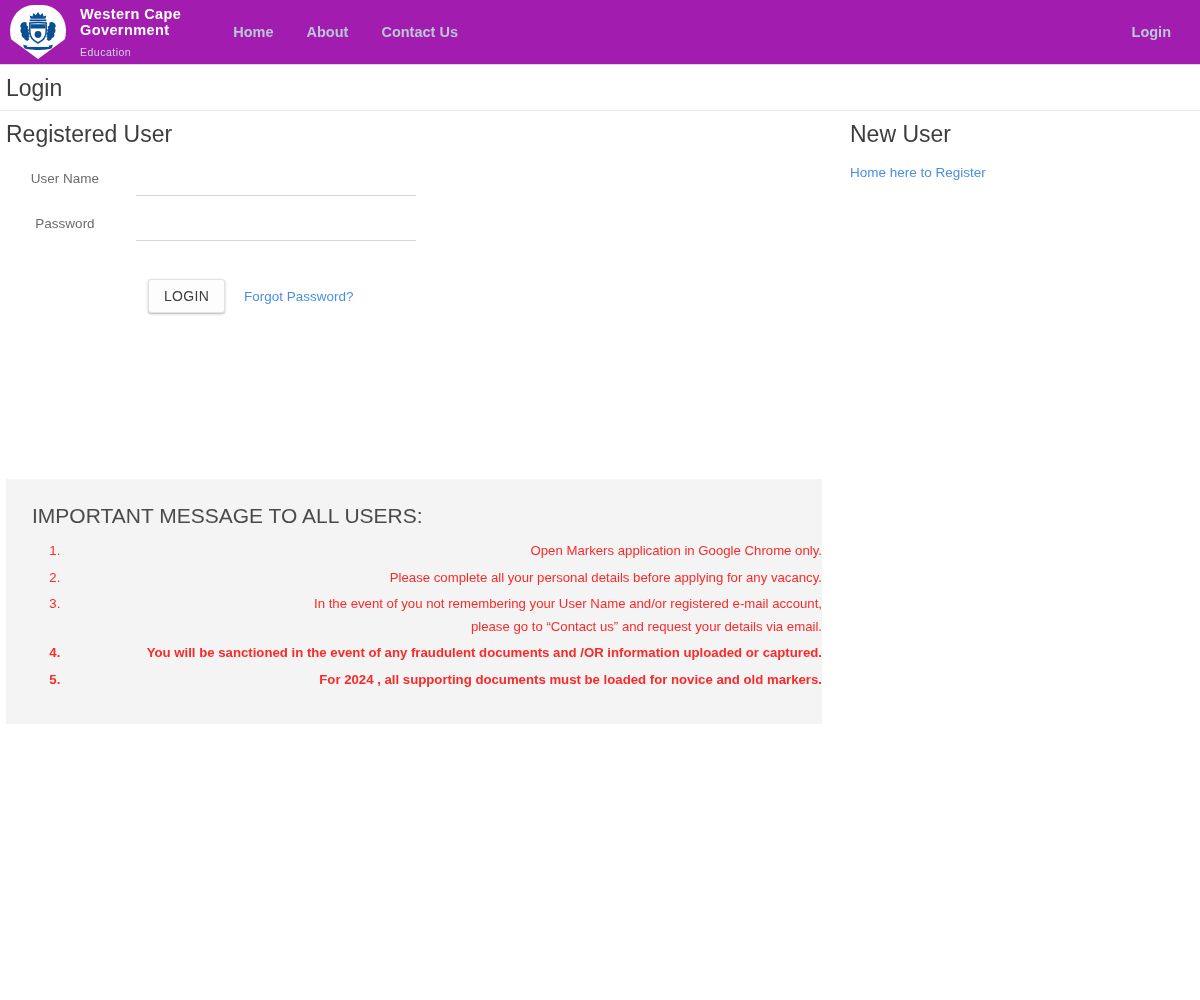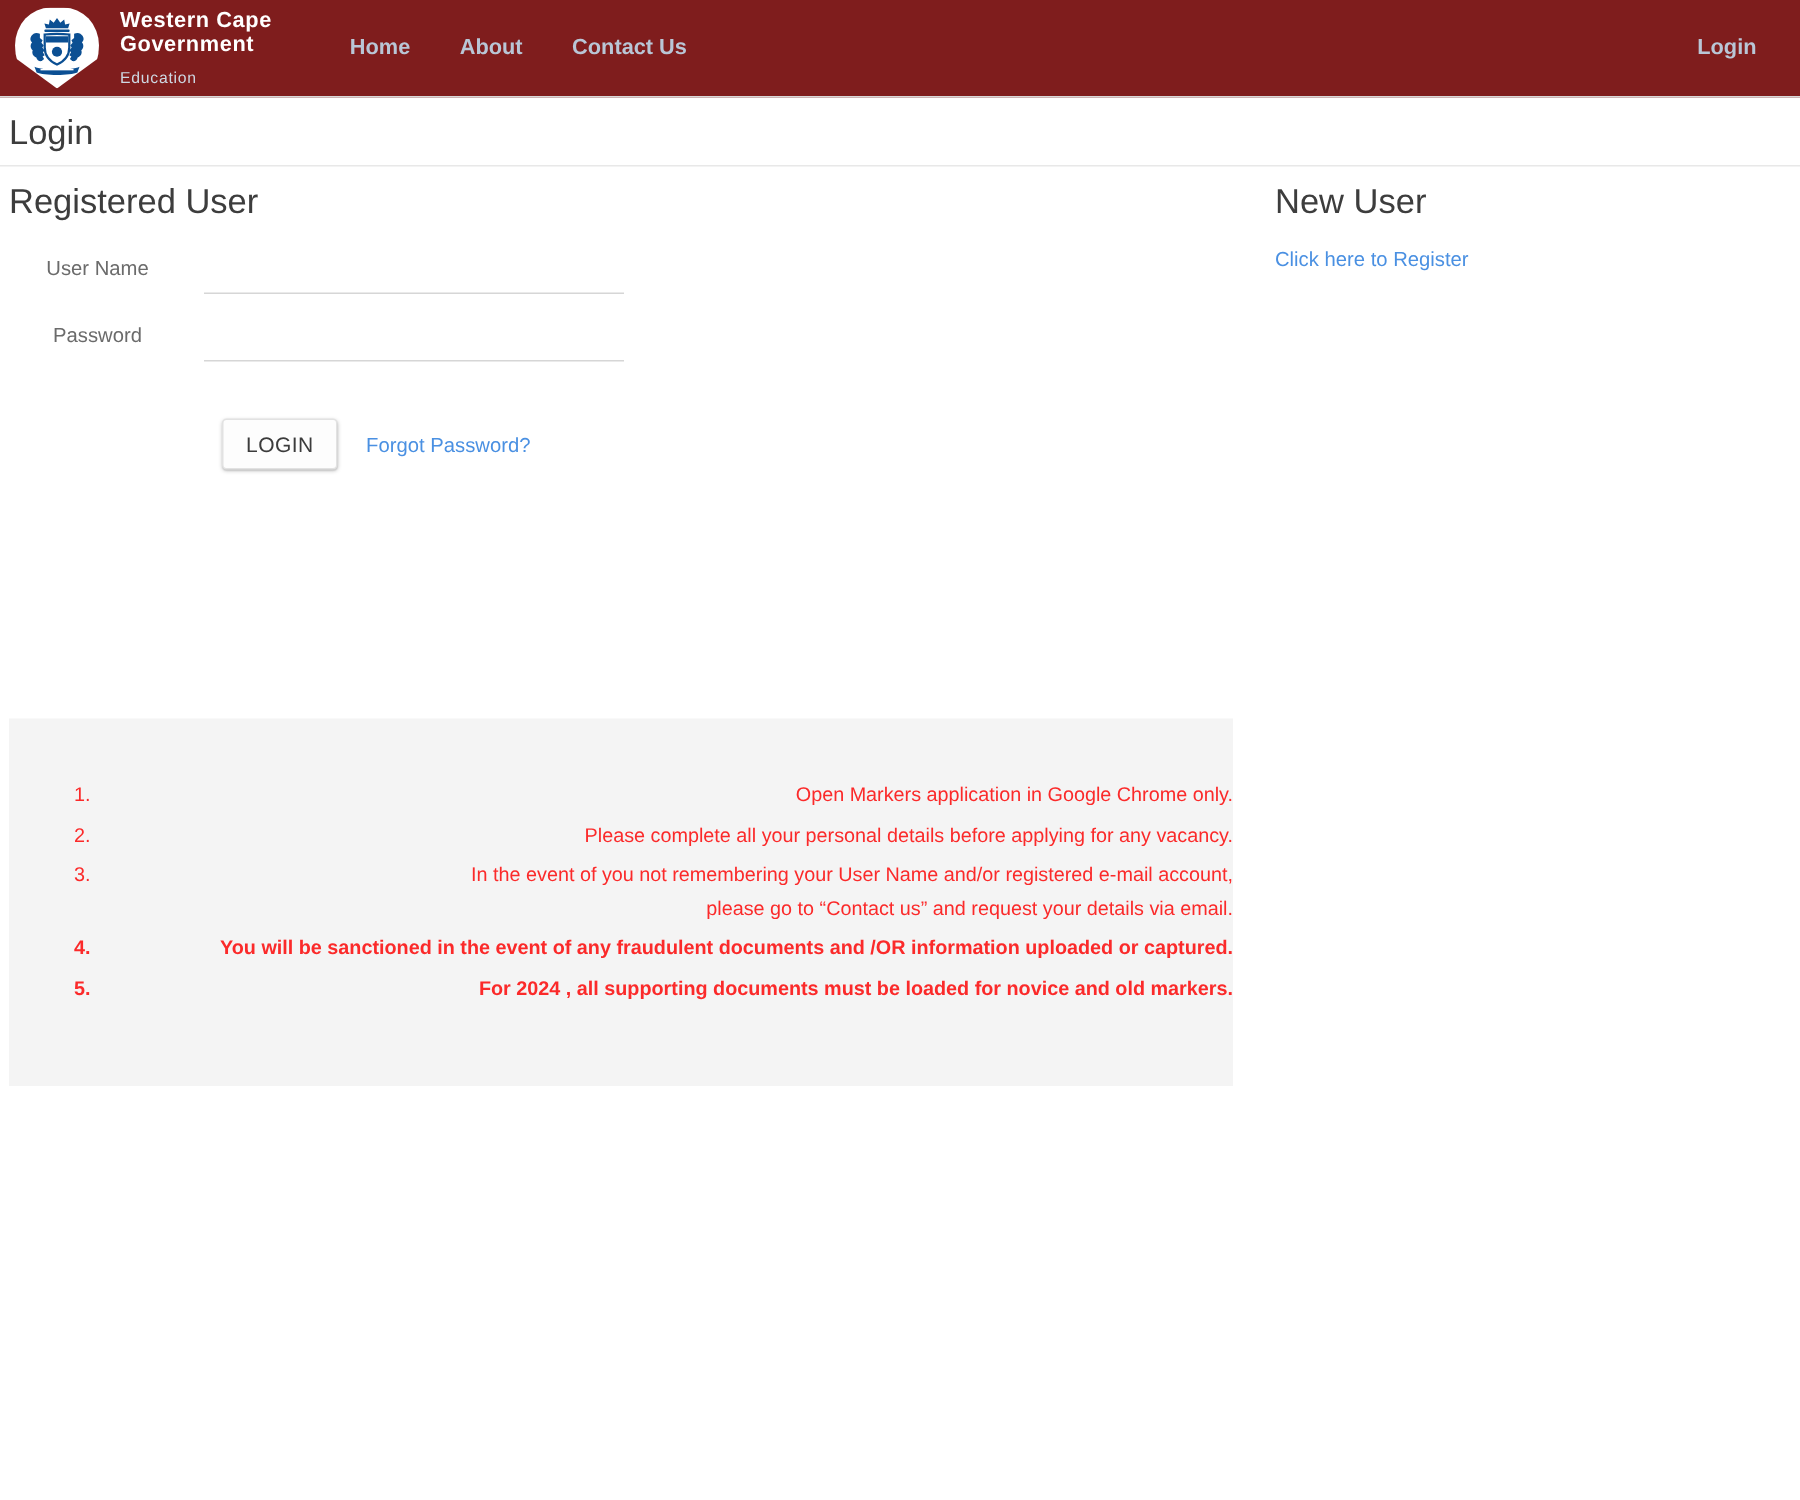--- a/index.html
+++ b/index.html
@@ -12,21 +12,21 @@
     width: 1200px;
     height: 1000px;
     font-family: "Liberation Sans", sans-serif;
     overflow: hidden;
     position: relative;
   }
 
   
   .navbar {
     height: 64px;
-    background: #7f1d1d;
+    background: #a21caf;
     position: relative;
     display: flex;
     align-items: center;
     border-bottom: 1px solid #d9d9d9;
     box-sizing: content-box;
   }
   .brand {
     display: flex;
     align-items: center;
     height: 64px;
@@ -326,24 +326,25 @@
       <div class="actions-row">
         <button class="login-button">LOGIN</button>
         <a class="forgot-link">Forgot Password?</a>
       </div>
 
     </div>
   </div>
 
   <div class="right-col">
     <h2 class="section-heading">New User</h2>
-    <a class="register-link">Click here to Register</a>
+    <a class="register-link">Home here to Register</a>
   </div>
 
   <div class="notice-box">
+    <h3 class="notice-title">IMPORTANT MESSAGE TO ALL USERS:</h3>
     <ol class="notice-list">
       <li>
         <span>Open Markers application in Google Chrome only.</span>
       </li>
       <li>
         <span>Please complete all your personal details before applying for any vacancy.</span>
       </li>
       <li>
         <span>In the event of you not remembering your User Name and/or registered e-mail account,</span>
         <span class="notice-cont">please go to “Contact us” and request your details via email.</span>

